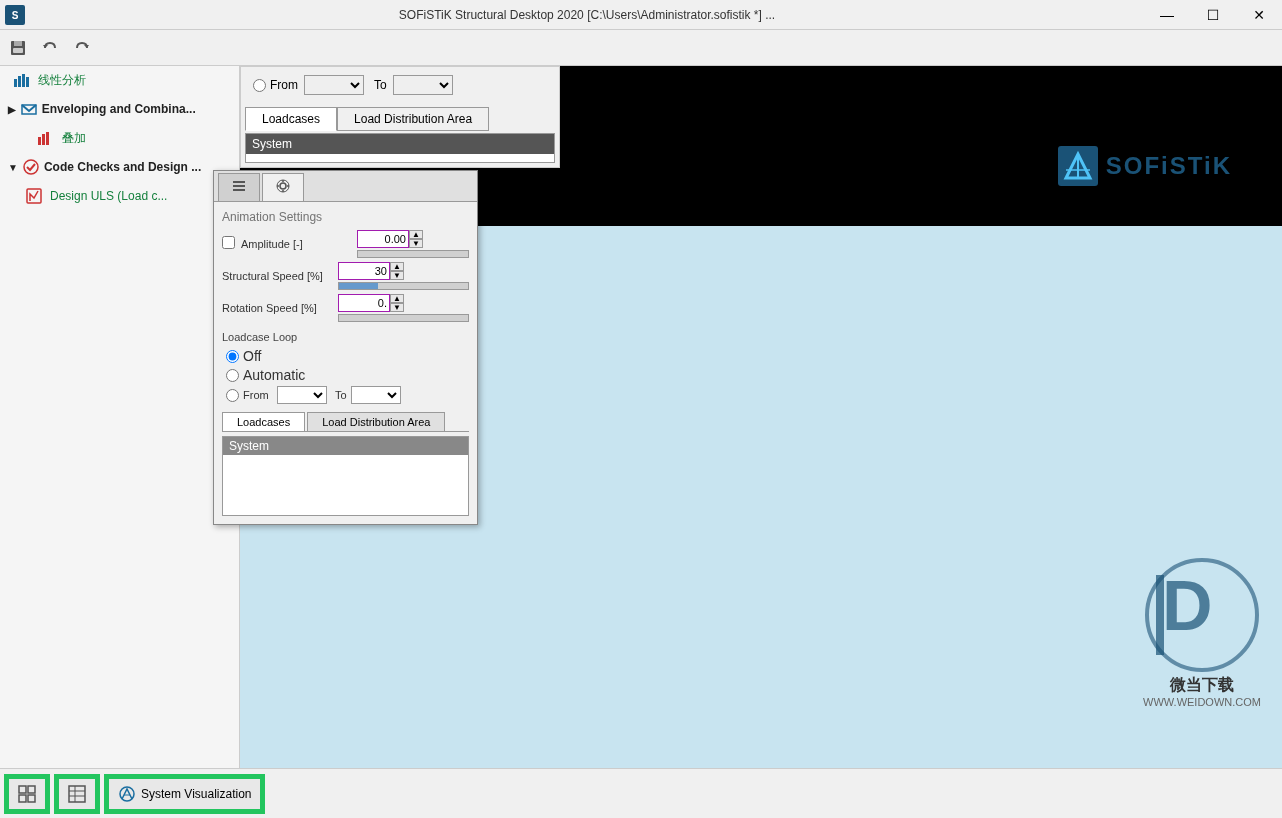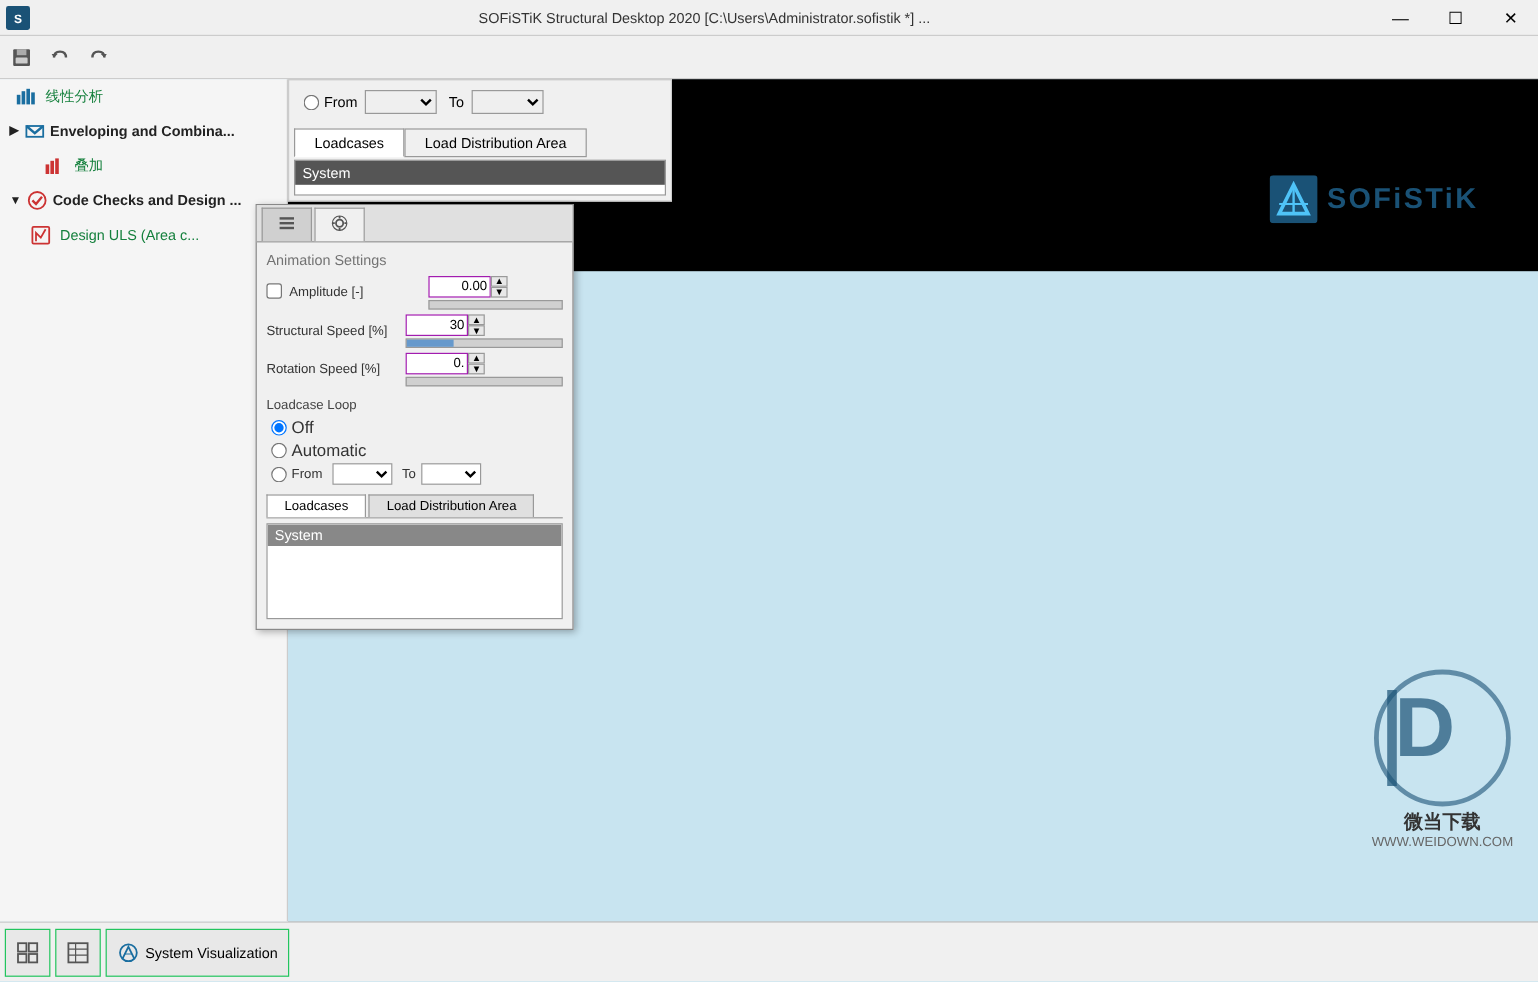--- a/index.html
+++ b/index.html
@@ -106,21 +106,21 @@
     .list-area { background: white; border: 1px solid #999; height: 80px; overflow-y: auto; }
     .list-item-selected { background: #888; color: white; padding: 2px 6px; font-size: 12px; }
 
     
     .statusbar {
       position: absolute; bottom: 0; left: 0; right: 0; height: 50px;
       background: #f0f0f0; border-top: 1px solid #ccc;
       display: flex; align-items: center; padding: 0 4px; gap: 4px;
     }
     .status-btn {
-      height: 40px; padding: 0 8px; border: 1px solid #22c55e; background: #e8e8e8;
+      height: 40px; padding: 0 8px; border: 5px solid #22c55e; background: #e8e8e8;
       cursor: pointer; display: flex; align-items: center; gap: 4px; font-size: 12px;
     }
 
     
     .cb-row { display: flex; align-items: center; gap: 4px; margin-bottom: 4px; }
     .cb-row input[type=checkbox] { margin: 0; }
 
     
     .sofistik-brand {
       position: absolute; top: 80px; right: 50px;
@@ -211,21 +211,21 @@
       </svg>
     <span>Code Checks and Design ...</span>
   </div>
   <div class="sidebar-item" style="padding-left: 24px;">
     <div class="icon">
       <svg width="18" height="18" viewBox="0 0 18 18">
           <rect x="2" y="2" width="14" height="14" fill="none" stroke="#cc3333" stroke-width="1.5" rx="1"></rect>
           <path d="M5 14 L5 7 L9 11 L13 4" fill="none" stroke="#cc3333" stroke-width="1.5"></path>
         </svg>
     </div>
-    <span>Design ULS (Area c...</span>
+    <span>Design ULS (Load c...</span>
   </div>
 </div>
 
 <div class="bg-panel">
   <div class="light-bg"></div>
 
   <div class="sofistik-brand">
     <svg width="40" height="40" viewBox="0 0 40 40">
       <rect width="40" height="40" fill="#1a5276" rx="3"></rect>
       <polygon points="8,32 20,8 32,32" fill="none" stroke="#4fc3f7" stroke-width="3"></polygon>

